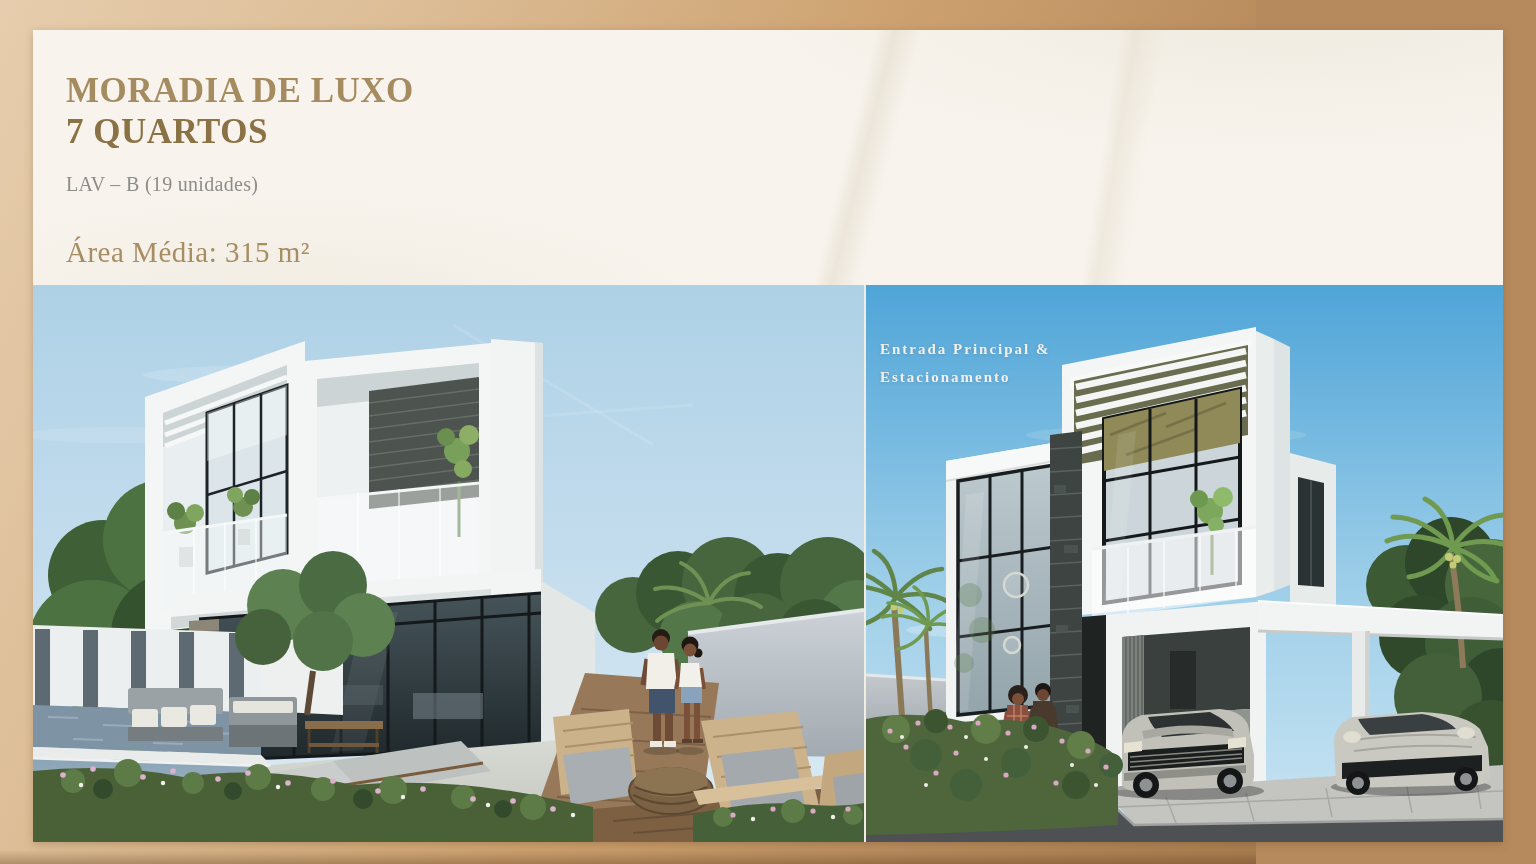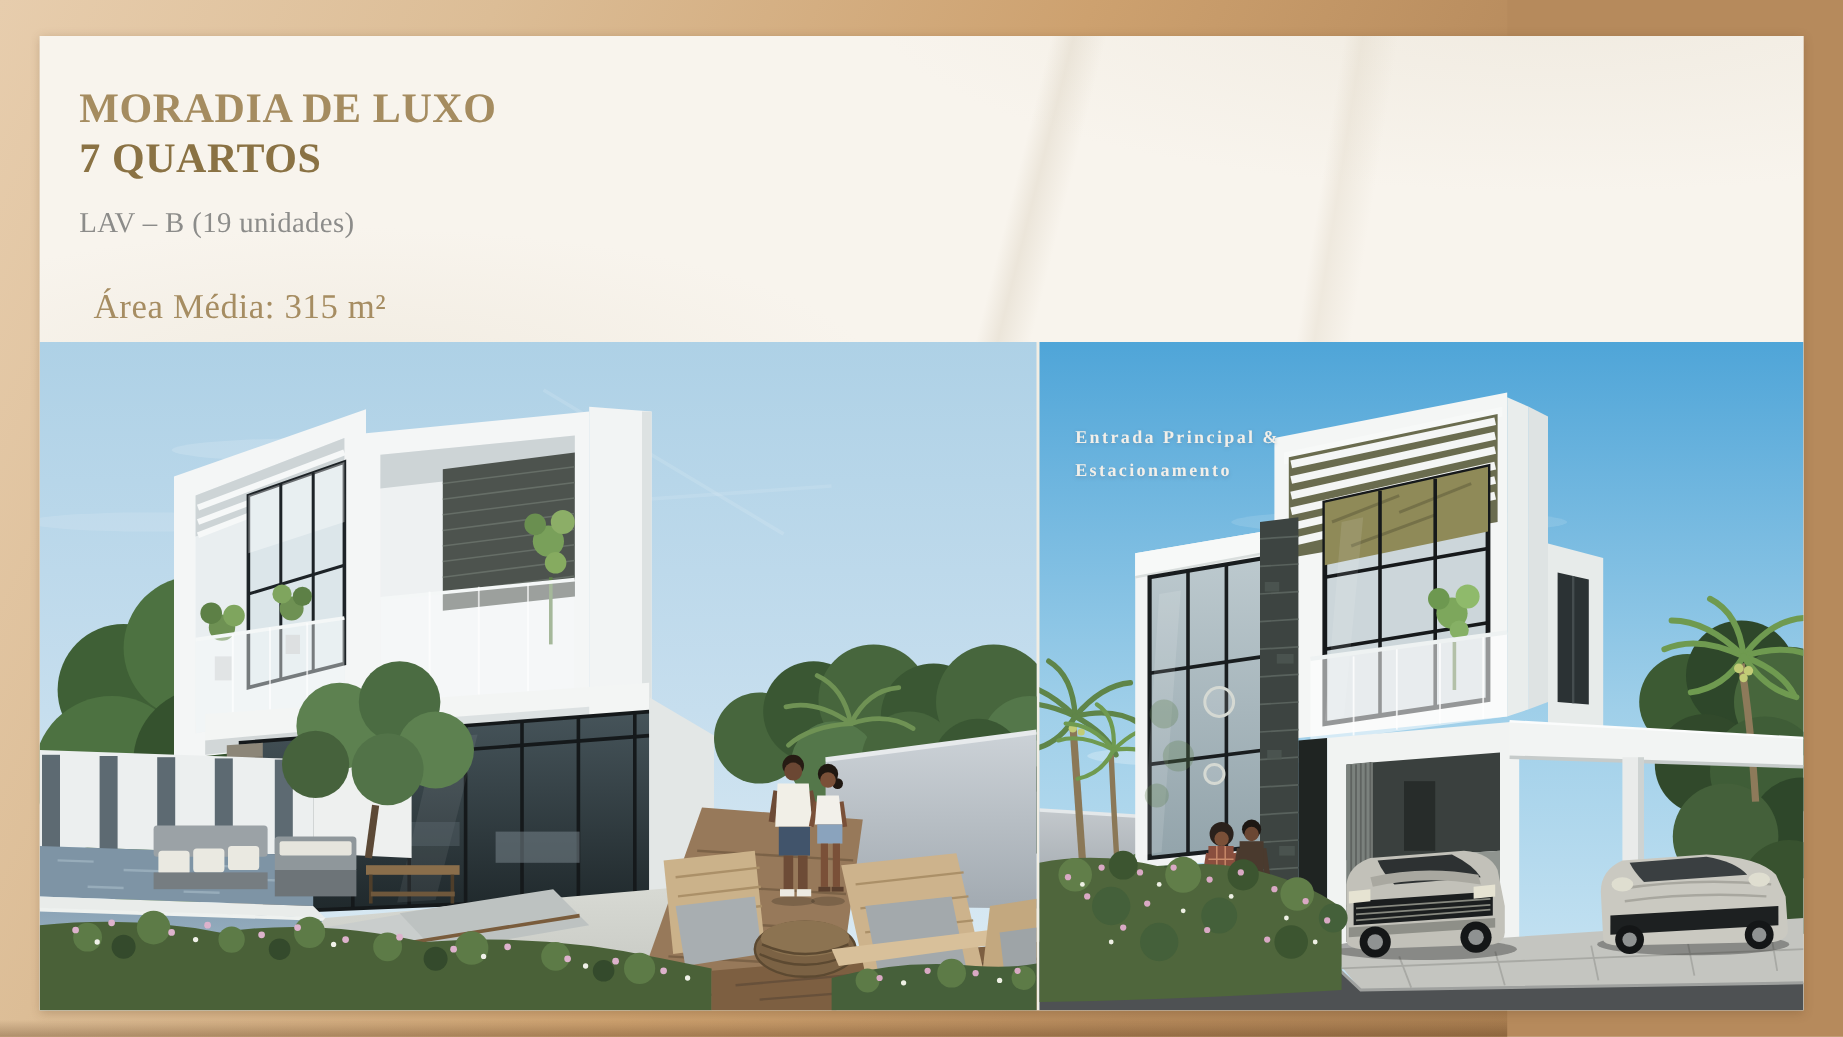--- a/index.html
+++ b/index.html
@@ -12,27 +12,27 @@
     display:flex;flex-direction:column;box-shadow:0 2px 8px rgba(96,66,34,.28)}
   .header{flex:0 0 255px;box-sizing:border-box;padding:40px 0 0 33px;
     background-color:#f8f4ed;
     background-image:
       linear-gradient(104deg,rgba(255,255,255,0) 55%,rgba(221,212,195,.45) 56.2%,rgba(255,255,255,0) 58%),
       linear-gradient(99deg,rgba(255,255,255,0) 72%,rgba(224,215,198,.38) 73%,rgba(255,255,255,0) 75%),
       radial-gradient(620px 180px at 18% 112%,rgba(236,229,215,.55),rgba(255,255,255,0) 70%),
       radial-gradient(820px 230px at 86% -12%,rgba(232,225,211,.5),rgba(255,255,255,0) 70%)}
   .title{margin:0;font-size:35px;line-height:41px;font-weight:bold;letter-spacing:.5px;color:#a58c60}
   .title .line2{display:block;color:#8a7244}
-  .subtitle{margin:21px 0 0;font-size:24px;letter-spacing:.3px;color:#8c8c8a}
-  .area{margin:40px 12px 0;font-size:29px;letter-spacing:.5px;color:#a68d62}
+  .subtitle{margin:21px 0 0;font-size:20px;letter-spacing:.3px;color:#8c8c8a}
+  .area{margin:40px 0 0;font-size:29px;letter-spacing:.5px;color:#a68d62}
   .images{flex:1 1 auto;display:flex;gap:2px;background:#f1ede3}
   figure{margin:0;position:relative;overflow:hidden}
   .fig-left{width:831px}.fig-right{width:637px}
   svg{display:block}
-  .render-caption{position:absolute;left:14px;top:50px;margin:16px;
+  .render-caption{position:absolute;left:14px;top:50px;margin:0;
     font-family:"Liberation Serif",serif;font-weight:bold;font-size:15px;line-height:28px;
     letter-spacing:2px;color:#f2efe9;text-shadow:0 1px 3px rgba(90,120,150,.4)}
   .render-caption span{display:block}
 </style>
 </head>
 <body>
 
 <div class="frame">
   <div class="content">
 

